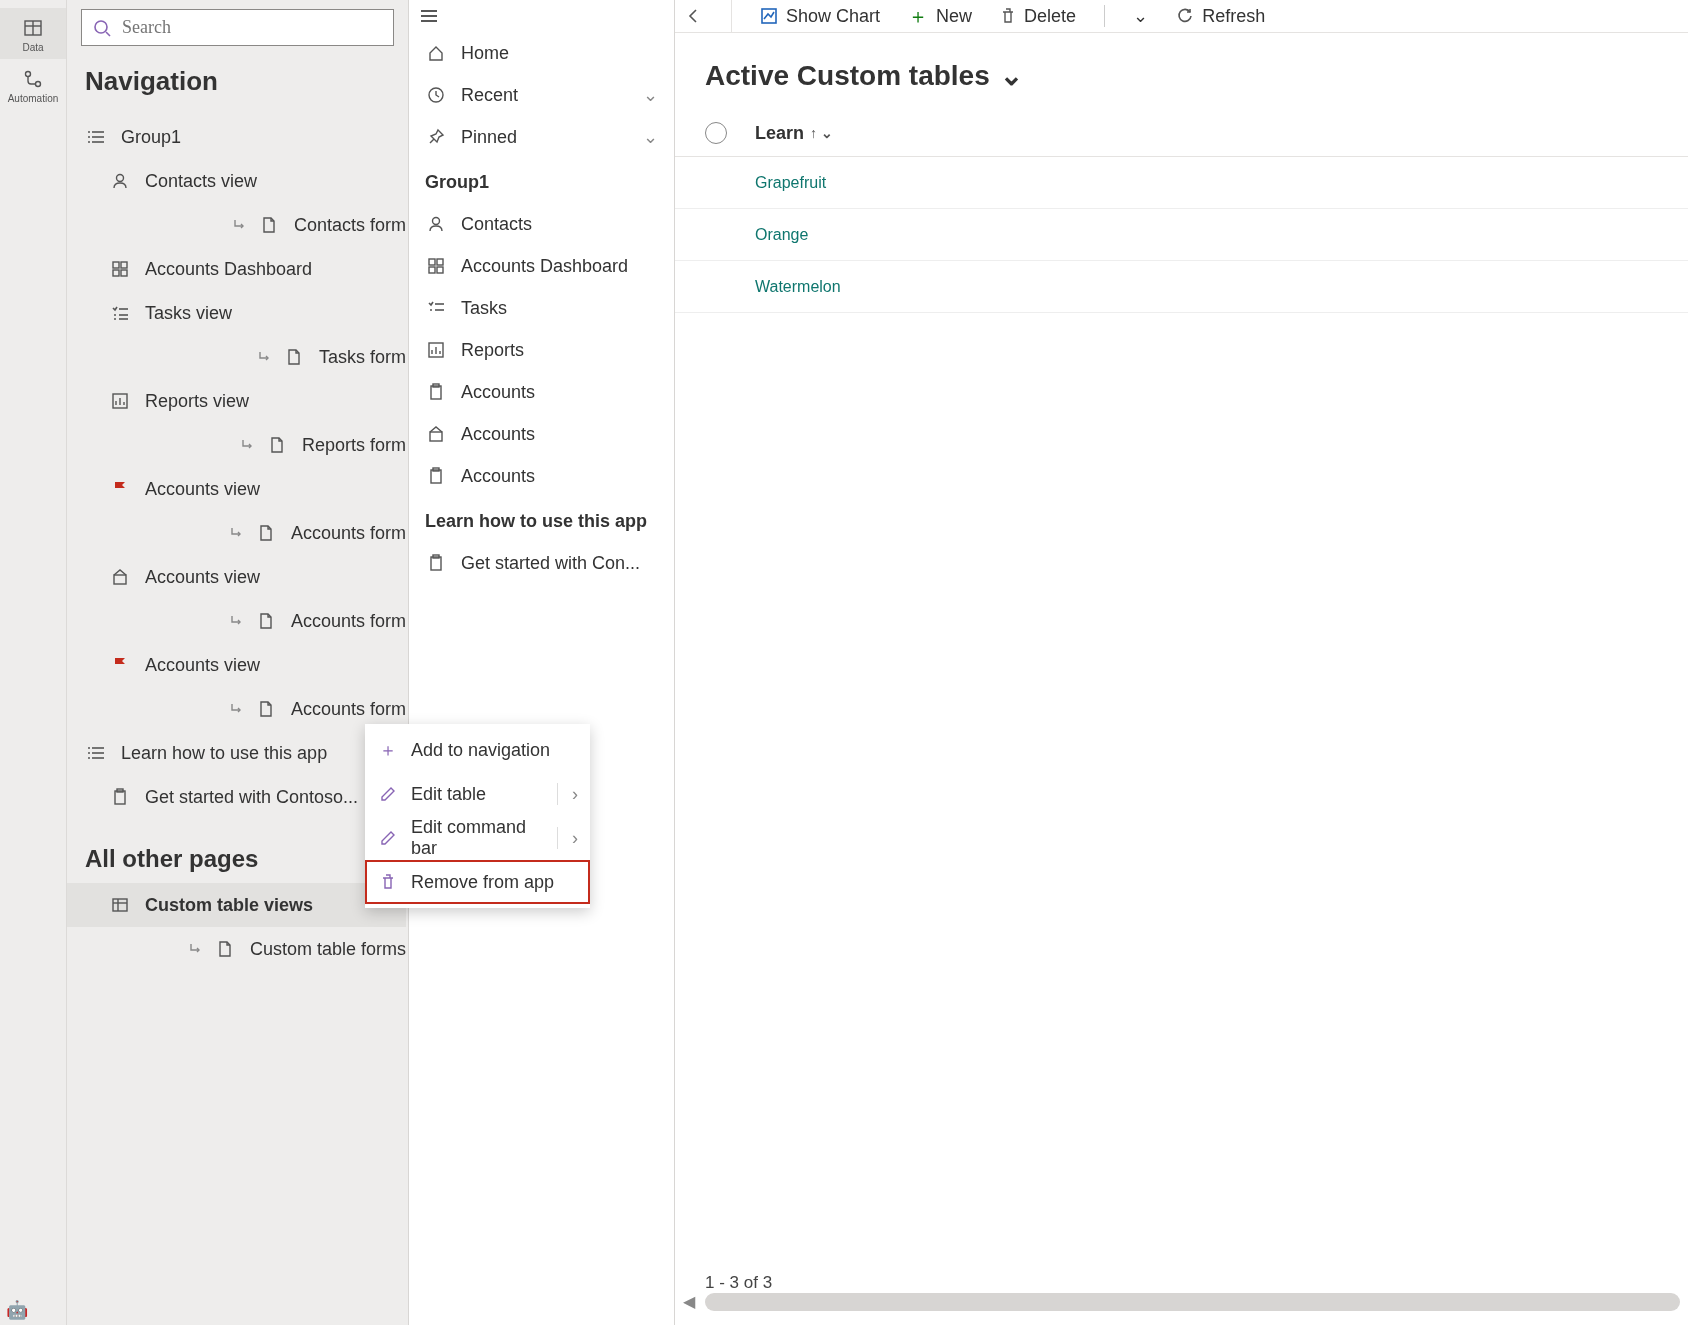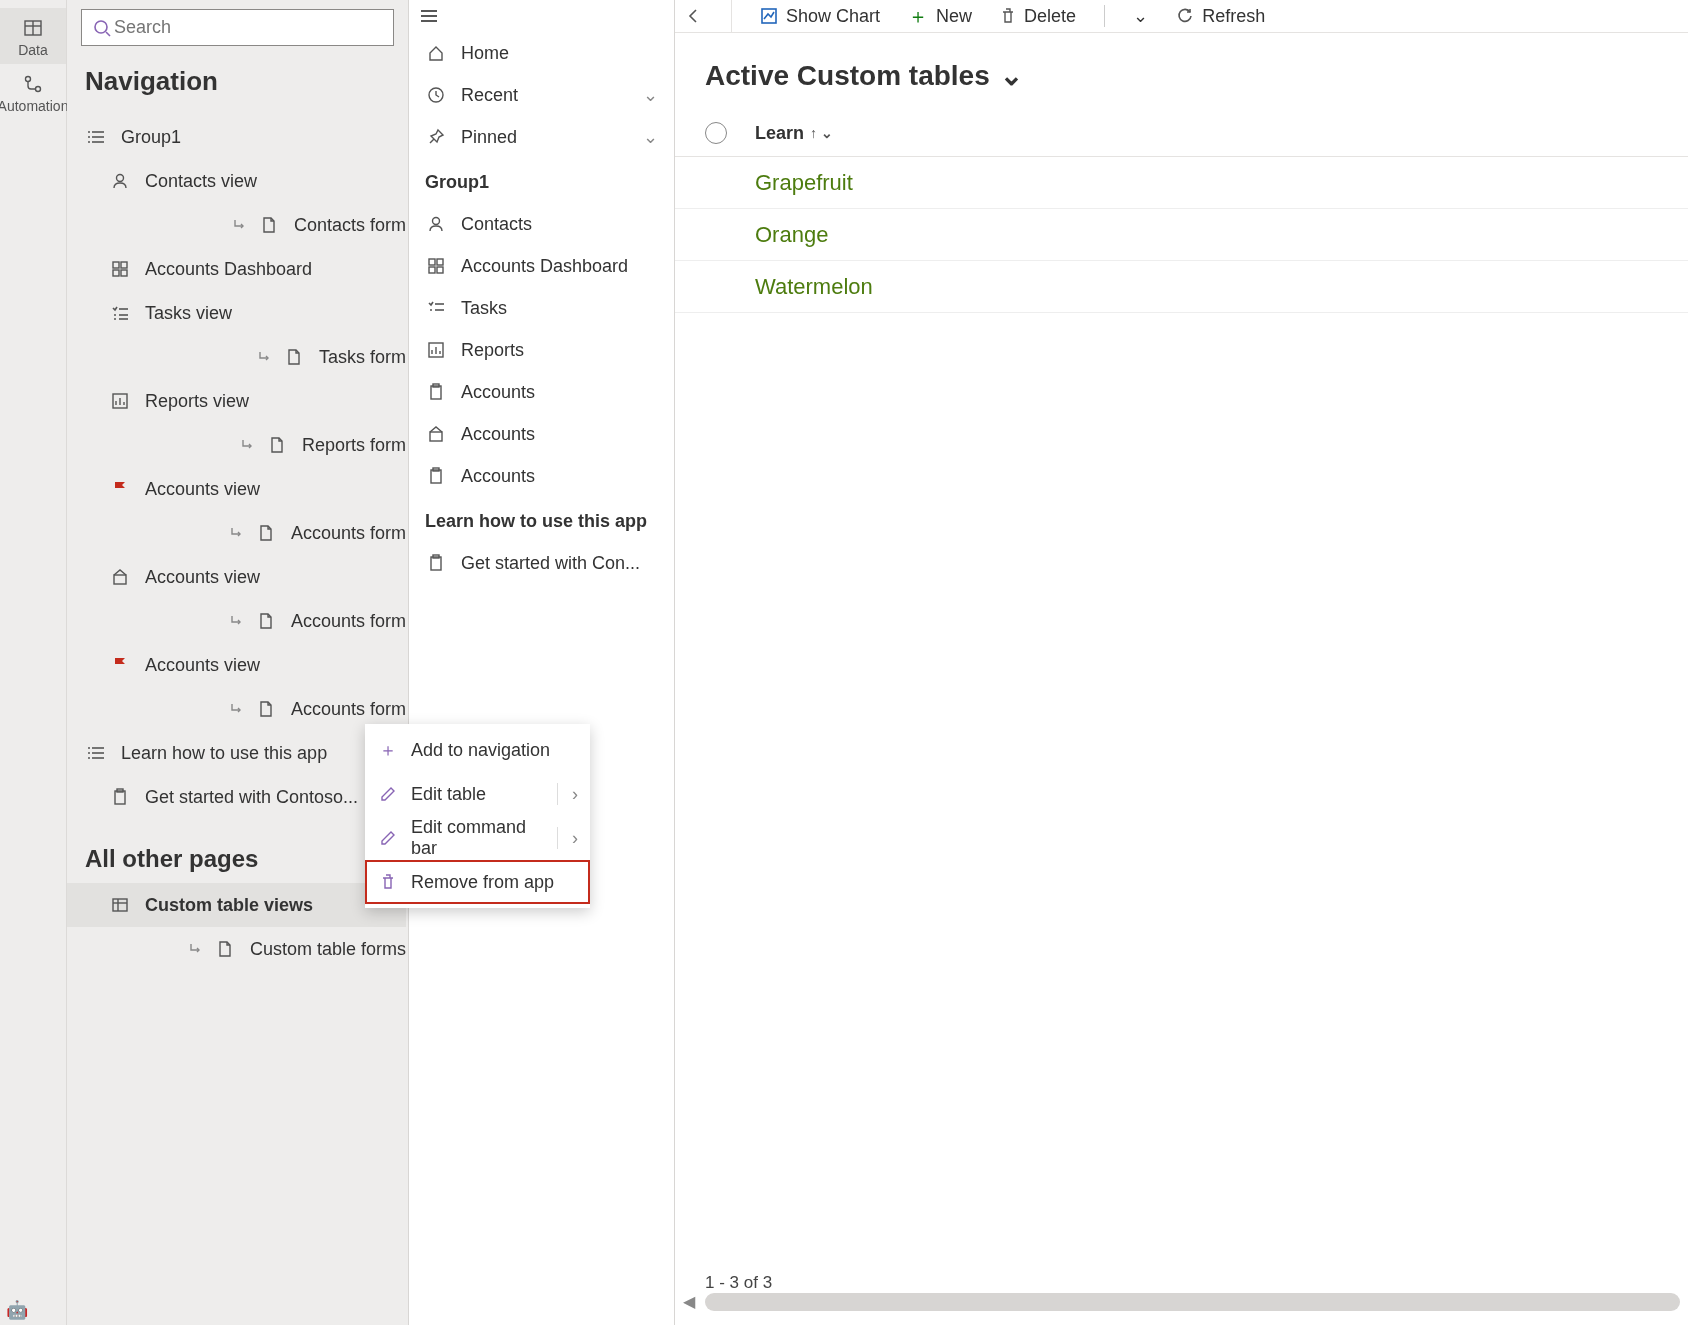--- a/index.html
+++ b/index.html
@@ -3,21 +3,21 @@
 <meta charset="utf-8">
 <style>
   * { box-sizing: border-box; font-family: 'Segoe UI', sans-serif; }
   body { margin: 0; background: #eeedec; width: 1688px; height: 1325px; overflow: hidden; color: #333; }
   svg { display: block; }
 
   .app { display: flex; width: 100%; height: 100%; }
 
   
   .rail { width: 67px; background: #eeedec; padding-top: 8px; border-right: 1px solid #dcdad8; display: flex; flex-direction: column; align-items: center; }
-  .rail-item { width: 100%; padding: 10px 0 6px; display: flex; flex-direction: column; align-items: center; font-size: 14px; color: #555; cursor: pointer; }
+  .rail-item { width: 100%; padding: 10px 0 6px; display: flex; flex-direction: column; align-items: center; font-size: 10px; color: #555; cursor: pointer; }
   .rail-item span.label { margin-top: 4px; }
   .rail-item.selected { background: #e2e1df; }
 
   
   .nav-panel { width: 341px; background: #eeedec; display: flex; flex-direction: column; overflow: hidden; }
   .search-wrap { padding: 9px 14px 6px; }
   .search { display: flex; align-items: center; background: #fff; border: 1px solid #8a8886; height: 37px; padding: 0 10px; }
   .search input { border: none; outline: none; flex: 1; font-size: 18px; color: #333; background: transparent; }
   .nav-title { font-size: 26px; font-weight: 600; padding: 14px 18px 18px; }
   .tree { flex: 1; overflow-y: auto; padding-right: 2px; }
@@ -47,21 +47,21 @@
   .cmd { display: flex; align-items: center; gap: 8px; cursor: pointer; color: #333; }
   .cmd .green { color: #107c10; font-size: 20px; font-weight: 400; }
   .cmd-sep { width: 1px; height: 22px; background: #ccc; }
   .view-header { display: flex; align-items: center; padding: 26px 30px 18px; font-size: 28px; font-weight: 600; }
   .table-head { display: flex; align-items: center; padding: 12px 30px; border-bottom: 1px solid #e5e3e1; font-weight: 600; font-size: 18px; }
   .chk { width: 22px; height: 22px; border: 1px solid #888; border-radius: 50%; margin-right: 28px; }
   .sort { margin-left: 6px; font-size: 14px; color: #555; }
   .data-rows { }
   .data-row { display: flex; align-items: center; padding: 0 30px; height: 52px; border-bottom: 1px solid #eee; }
   .data-row .chk-sp { width: 50px; }
-  .data-row a { color: #4d7c0f; font-size: 22px; text-decoration: none; cursor: pointer; text-align: center; }
+  .data-row a { color: #0f766e; font-size: 16px; text-decoration: none; cursor: pointer; text-align: center; }
   .footer { position: absolute; bottom: 32px; left: 30px; font-size: 17px; color: #444; }
 
   
   .hscroll { position: absolute; bottom: 14px; left: 0; right: 0; display: flex; align-items: center; padding: 0 8px; }
   .hscroll .arrow { width: 22px; color: #888; }
   .hscroll .track { flex: 1; height: 18px; background: #d7d5d3; border-radius: 9px; }
 
   
   .ctx { position: absolute; left: 365px; top: 724px; width: 225px; background: #fff; box-shadow: 0 4px 14px rgba(0,0,0,0.2); padding: 4px 0; }
   .ctx-row { display: flex; align-items: center; height: 44px; padding: 0 12px; font-size: 18px; color: #333; cursor: pointer; }
@@ -107,21 +107,21 @@
 
   <div class="nav-panel">
     <div class="search-wrap">
       <div class="search">
         <span class="ic purple">
           <svg width="20" height="20" viewBox="0 0 20 20" stroke="#8864b4" fill="none" stroke-width="1.6">
               <circle cx="9" cy="9" r="6"></circle>
               <line x1="14" y1="14" x2="18" y2="18"></line>
             </svg>
         </span>
-        <input style="" placeholder="Search">
+        <input style="margin-left: 8px; font-family: Liberation Serif, serif;" placeholder="Search">
       </div>
     </div>
     <div class="nav-title">Navigation</div>
 
     <div class="tree">
 
       <div class="tree-row">
         <span class="ic">
             <svg width="20" height="16" viewBox="0 0 20 16" stroke="#555" stroke-width="1.6">
               <line x1="2" y1="3" x2="4" y2="3"></line>

